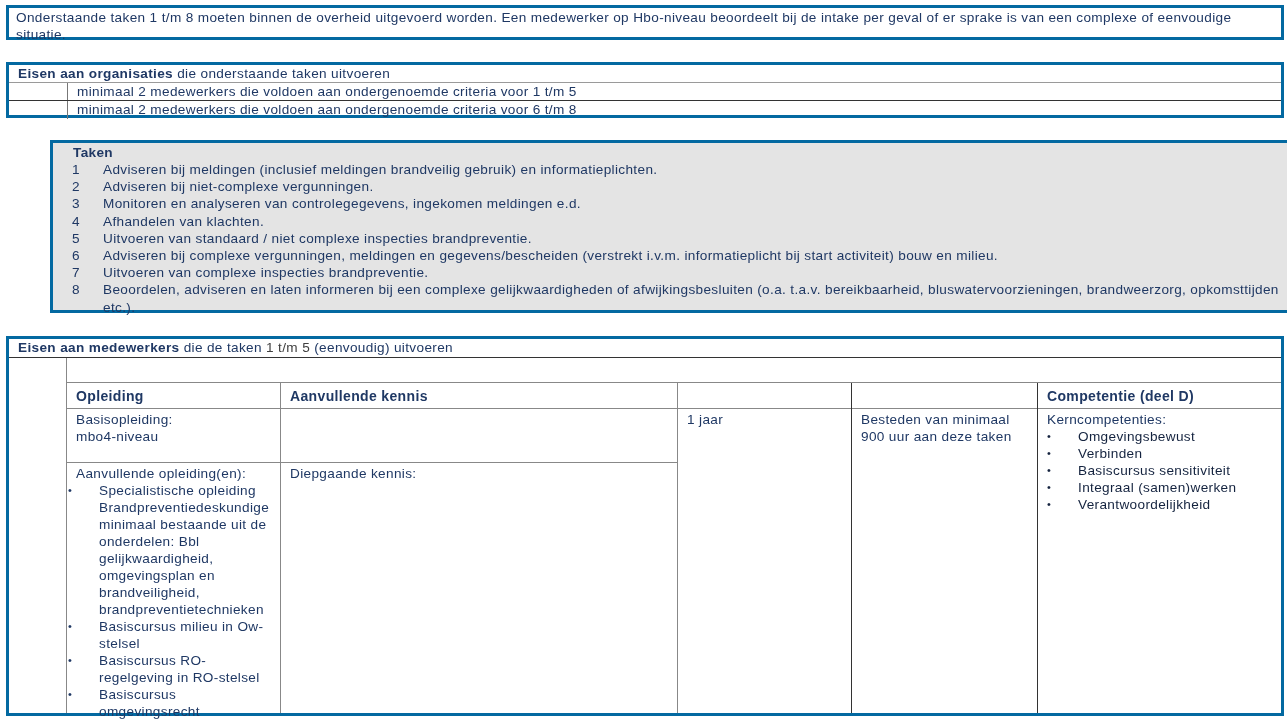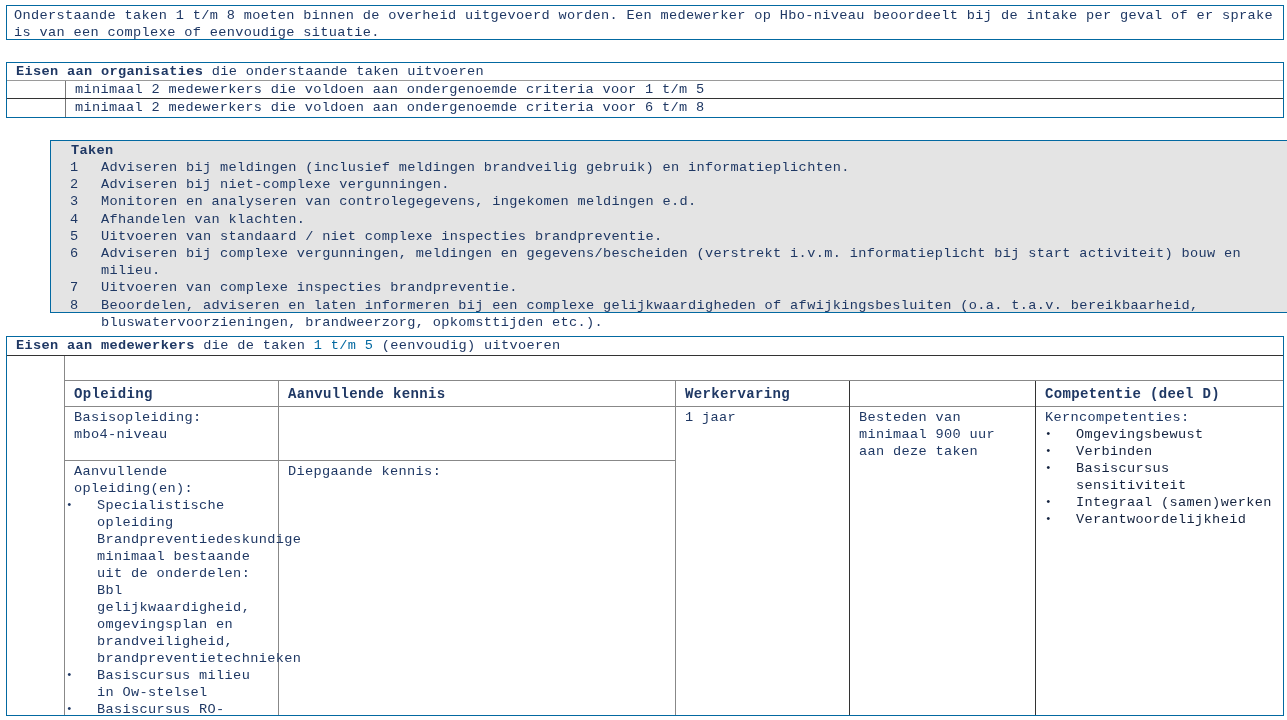--- a/index.html
+++ b/index.html
@@ -1,18 +1,18 @@
 <!DOCTYPE html>
 <html><head>
 <meta charset="utf-8">
 <style>
   * { box-sizing: border-box; margin: 0; padding: 0; }
   html, body { width: 1287px; height: 720px; background: #ffffff; overflow: hidden; }
   body { position: relative; font-family: "Liberation Sans", sans-serif; font-size: 13.6px; color: #1f3864; letter-spacing: 0.35px; }
-  .box { position: absolute; border: 1px solid #0369a1; background: #fff; font-family: Liberation Mono, monospace; }
+  .box { position: absolute; border: 3px solid #0369a1; background: #fff; }
   b, .bold { font-weight: bold; }
 
   
   #intro { left: 6px; top: 5px; width: 1278px; height: 35px; padding: 2px 0 0 7px; line-height: 16.5px; }
 
   
   #org { left: 6px; top: 62px; width: 1278px; height: 56px; }
   #org .hdr { position: absolute; left: 0; top: 0; width: 100%; height: 18px; padding-left: 9px; line-height: 17px; border-bottom: 1px solid #9a9a9a; }
   #org .row { position: absolute; left: 0; width: 100%; height: 18px; line-height: 17px; }
   #org .row .blank { position: absolute; left: 0; top: 0; width: 59px; height: 100%; border-right: 1px solid #777; }
@@ -75,35 +75,34 @@
     <li><span class="num">4</span><span>Afhandelen van klachten.</span></li>
     <li><span class="num">5</span><span>Uitvoeren van standaard / niet complexe inspecties brandpreventie.</span></li>
     <li><span class="num">6</span><span>Adviseren bij complexe vergunningen, meldingen en gegevens/bescheiden (verstrekt i.v.m. informatieplicht bij start activiteit) bouw en milieu.</span></li>
     <li><span class="num">7</span><span>Uitvoeren van complexe inspecties brandpreventie.</span></li>
     <li><span class="num">8</span><span>Beoordelen, adviseren en laten informeren bij een complexe gelijkwaardigheden of afwijkingsbesluiten (o.a. t.a.v. bereikbaarheid, bluswatervoorzieningen, brandweerzorg, opkomsttijden etc.).</span></li>
   </ol>
 </div>
 
 <div id="mw" class="box">
   <div class="hdr">
-    <b>Eisen aan medewerkers</b><span> die de taken </span><span style="color:#0369a1">1 t/m 5</span><span> (eenvoudig) uitvoeren</span>
+    <b>Eisen aan medewerkers</b><span> die de taken </span><span style="color:#404040">1 t/m 5</span><span> (eenvoudig) uitvoeren</span>
   </div>
   <div class="leftcol"></div>
   <div class="spacer"></div>
 
   <div class="hline" style="left:58px; right:0; top:69px;"></div>
   <div class="hline" style="left:58px; width:610px; top:123px;"></div>
   <div class="vline" style="left:271px; top:44px; bottom:0;"></div>
   <div class="vline" style="left:668px; top:44px; bottom:0;"></div>
   <div class="vline" style="left:842px; top:44px; bottom:0; background:#333;"></div>
   <div class="vline" style="left:1028px; top:44px; bottom:0; background:#333;"></div>
 
   <div class="cell colhead" style="left:58px; top:44px; width:213px; height:25px;">Opleiding</div>
   <div class="cell colhead" style="left:272px; top:44px; width:396px; height:25px;">Aanvullende kennis</div>
-  <div class="cell colhead" style="left:669px; top:44px; width:173px; height:25px;">Werkervaring</div>
   <div class="cell colhead" style="left:1029px; top:44px; width:248px; height:25px;">Competentie (deel D)</div>
 
   <div class="cell" style="left:58px; top:70px; width:213px;">
     <div>Basisopleiding:</div>
     <div>mbo4-niveau</div>
   </div>
 
   <div class="cell opl" style="left:58px; top:124px; width:213px; padding-right:4px;">
     <div>Aanvullende opleiding(en):</div>
     <ul class="bul">

